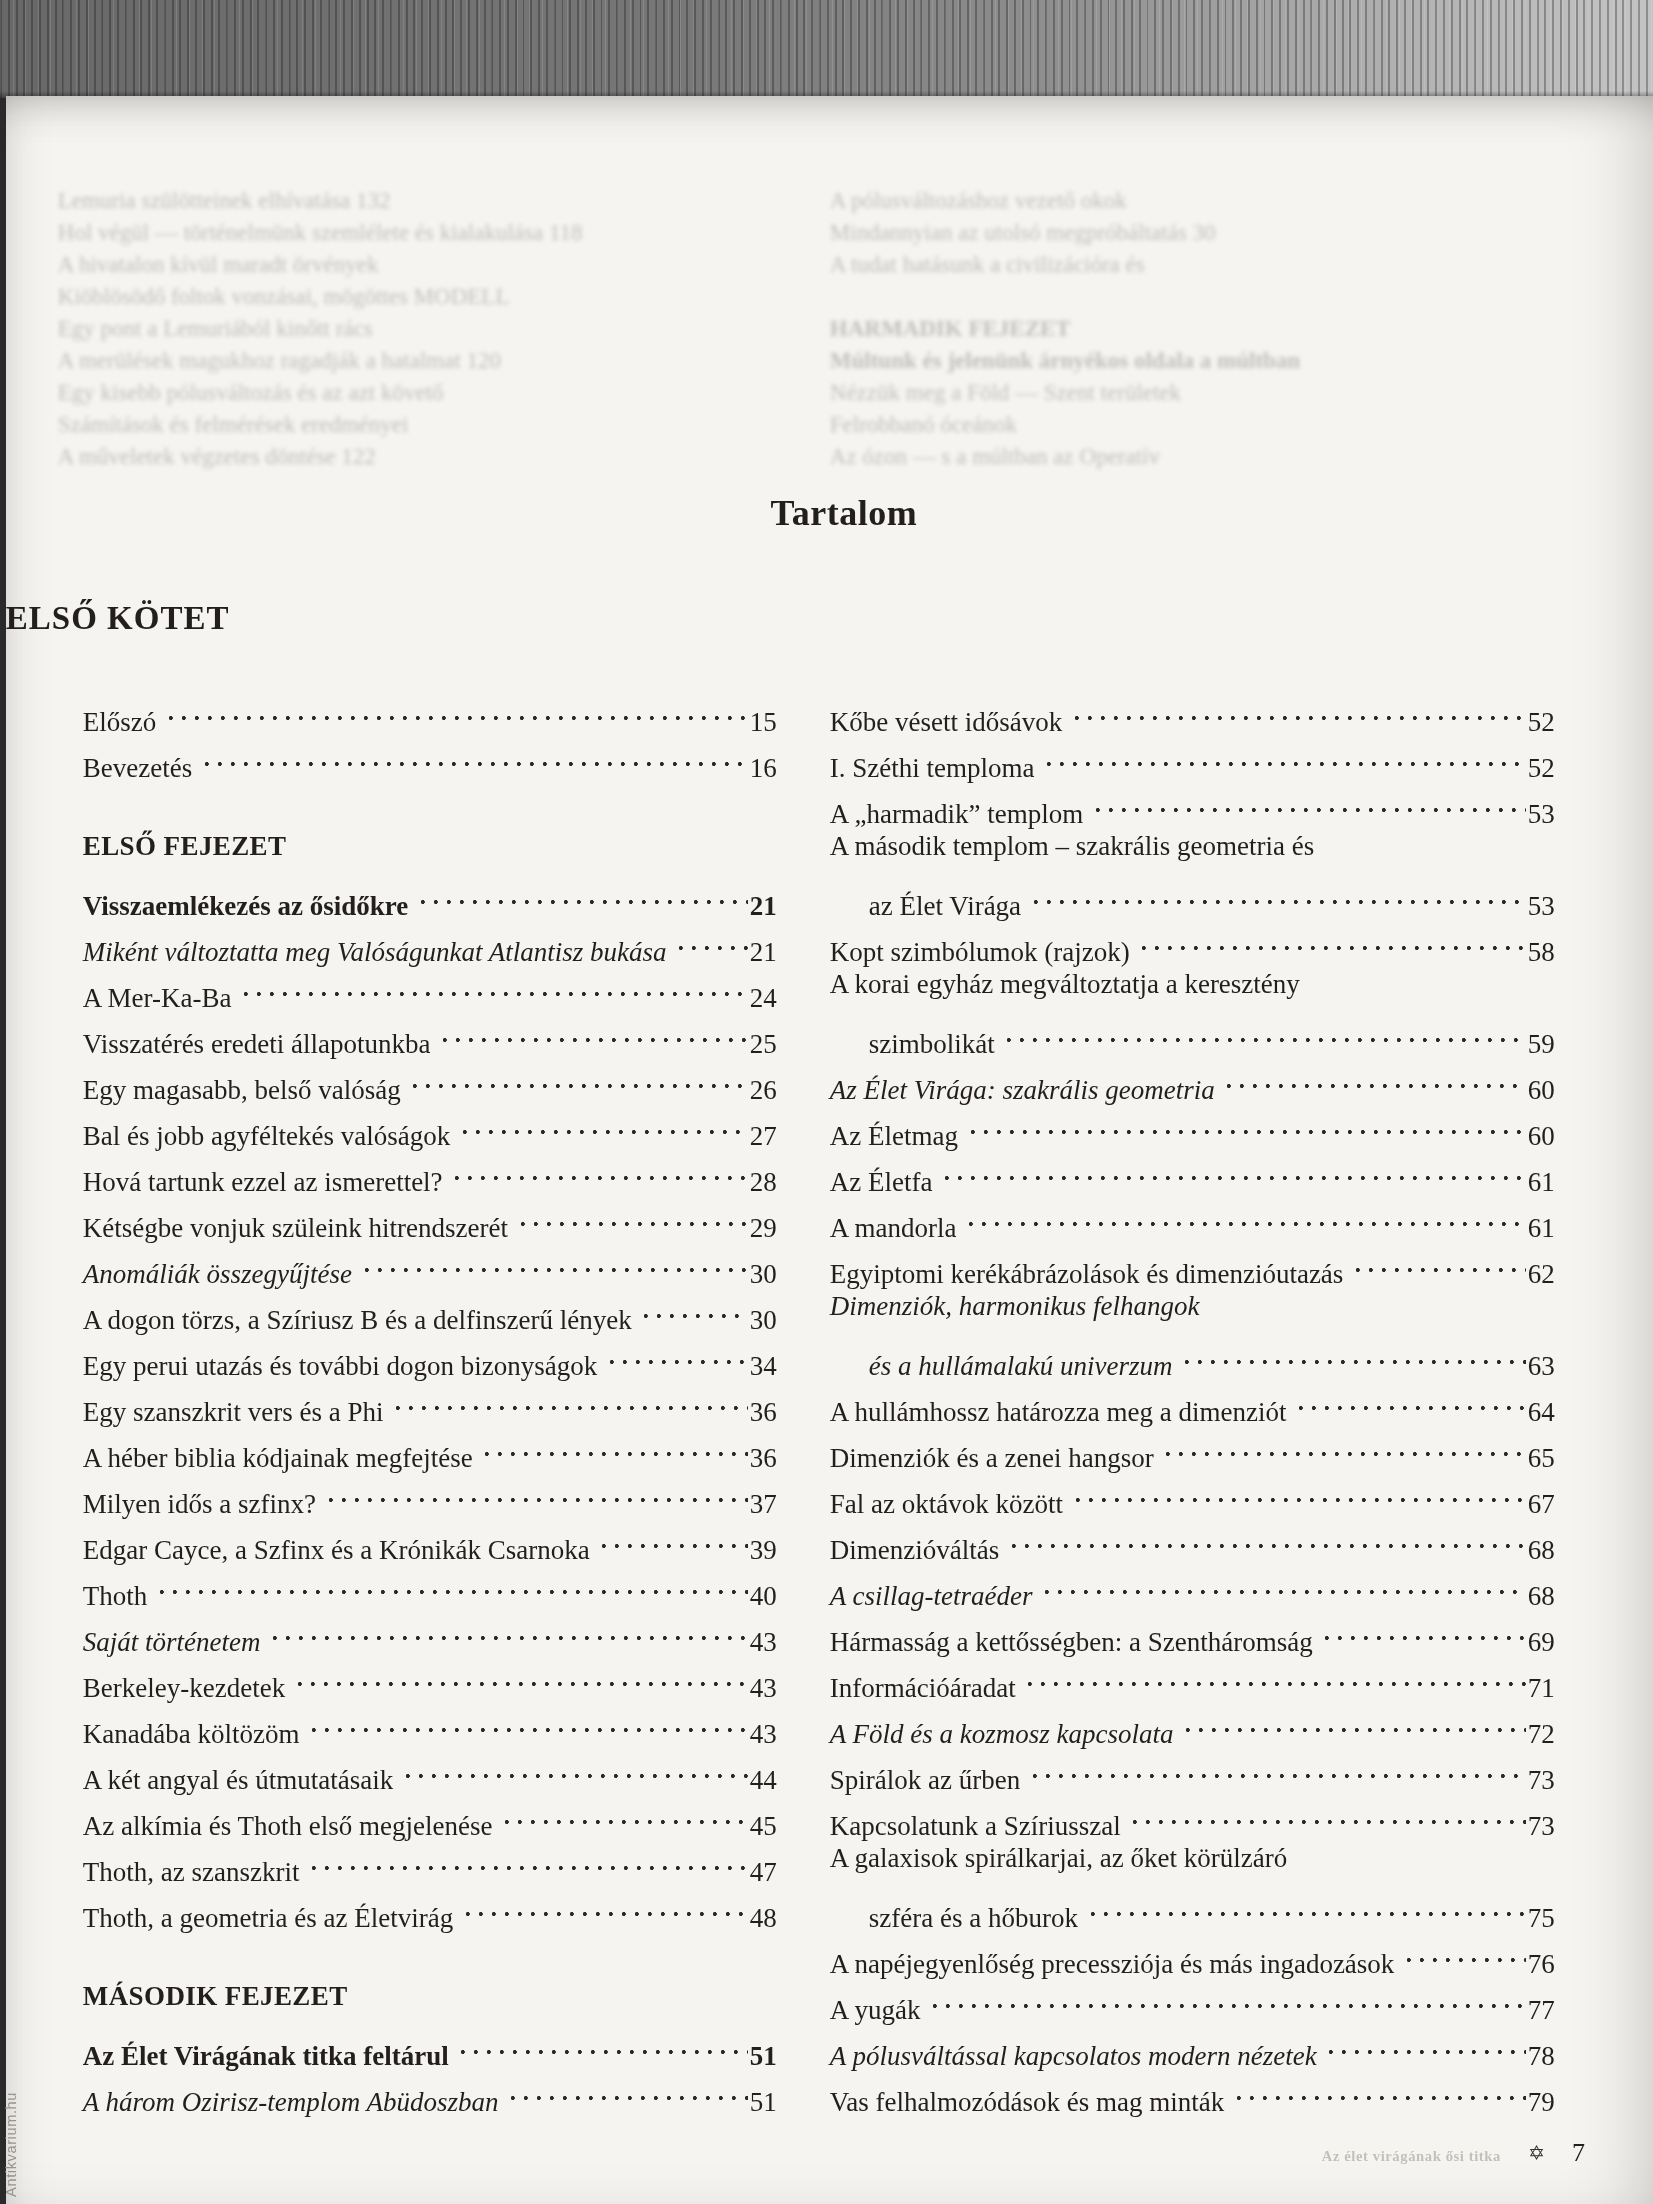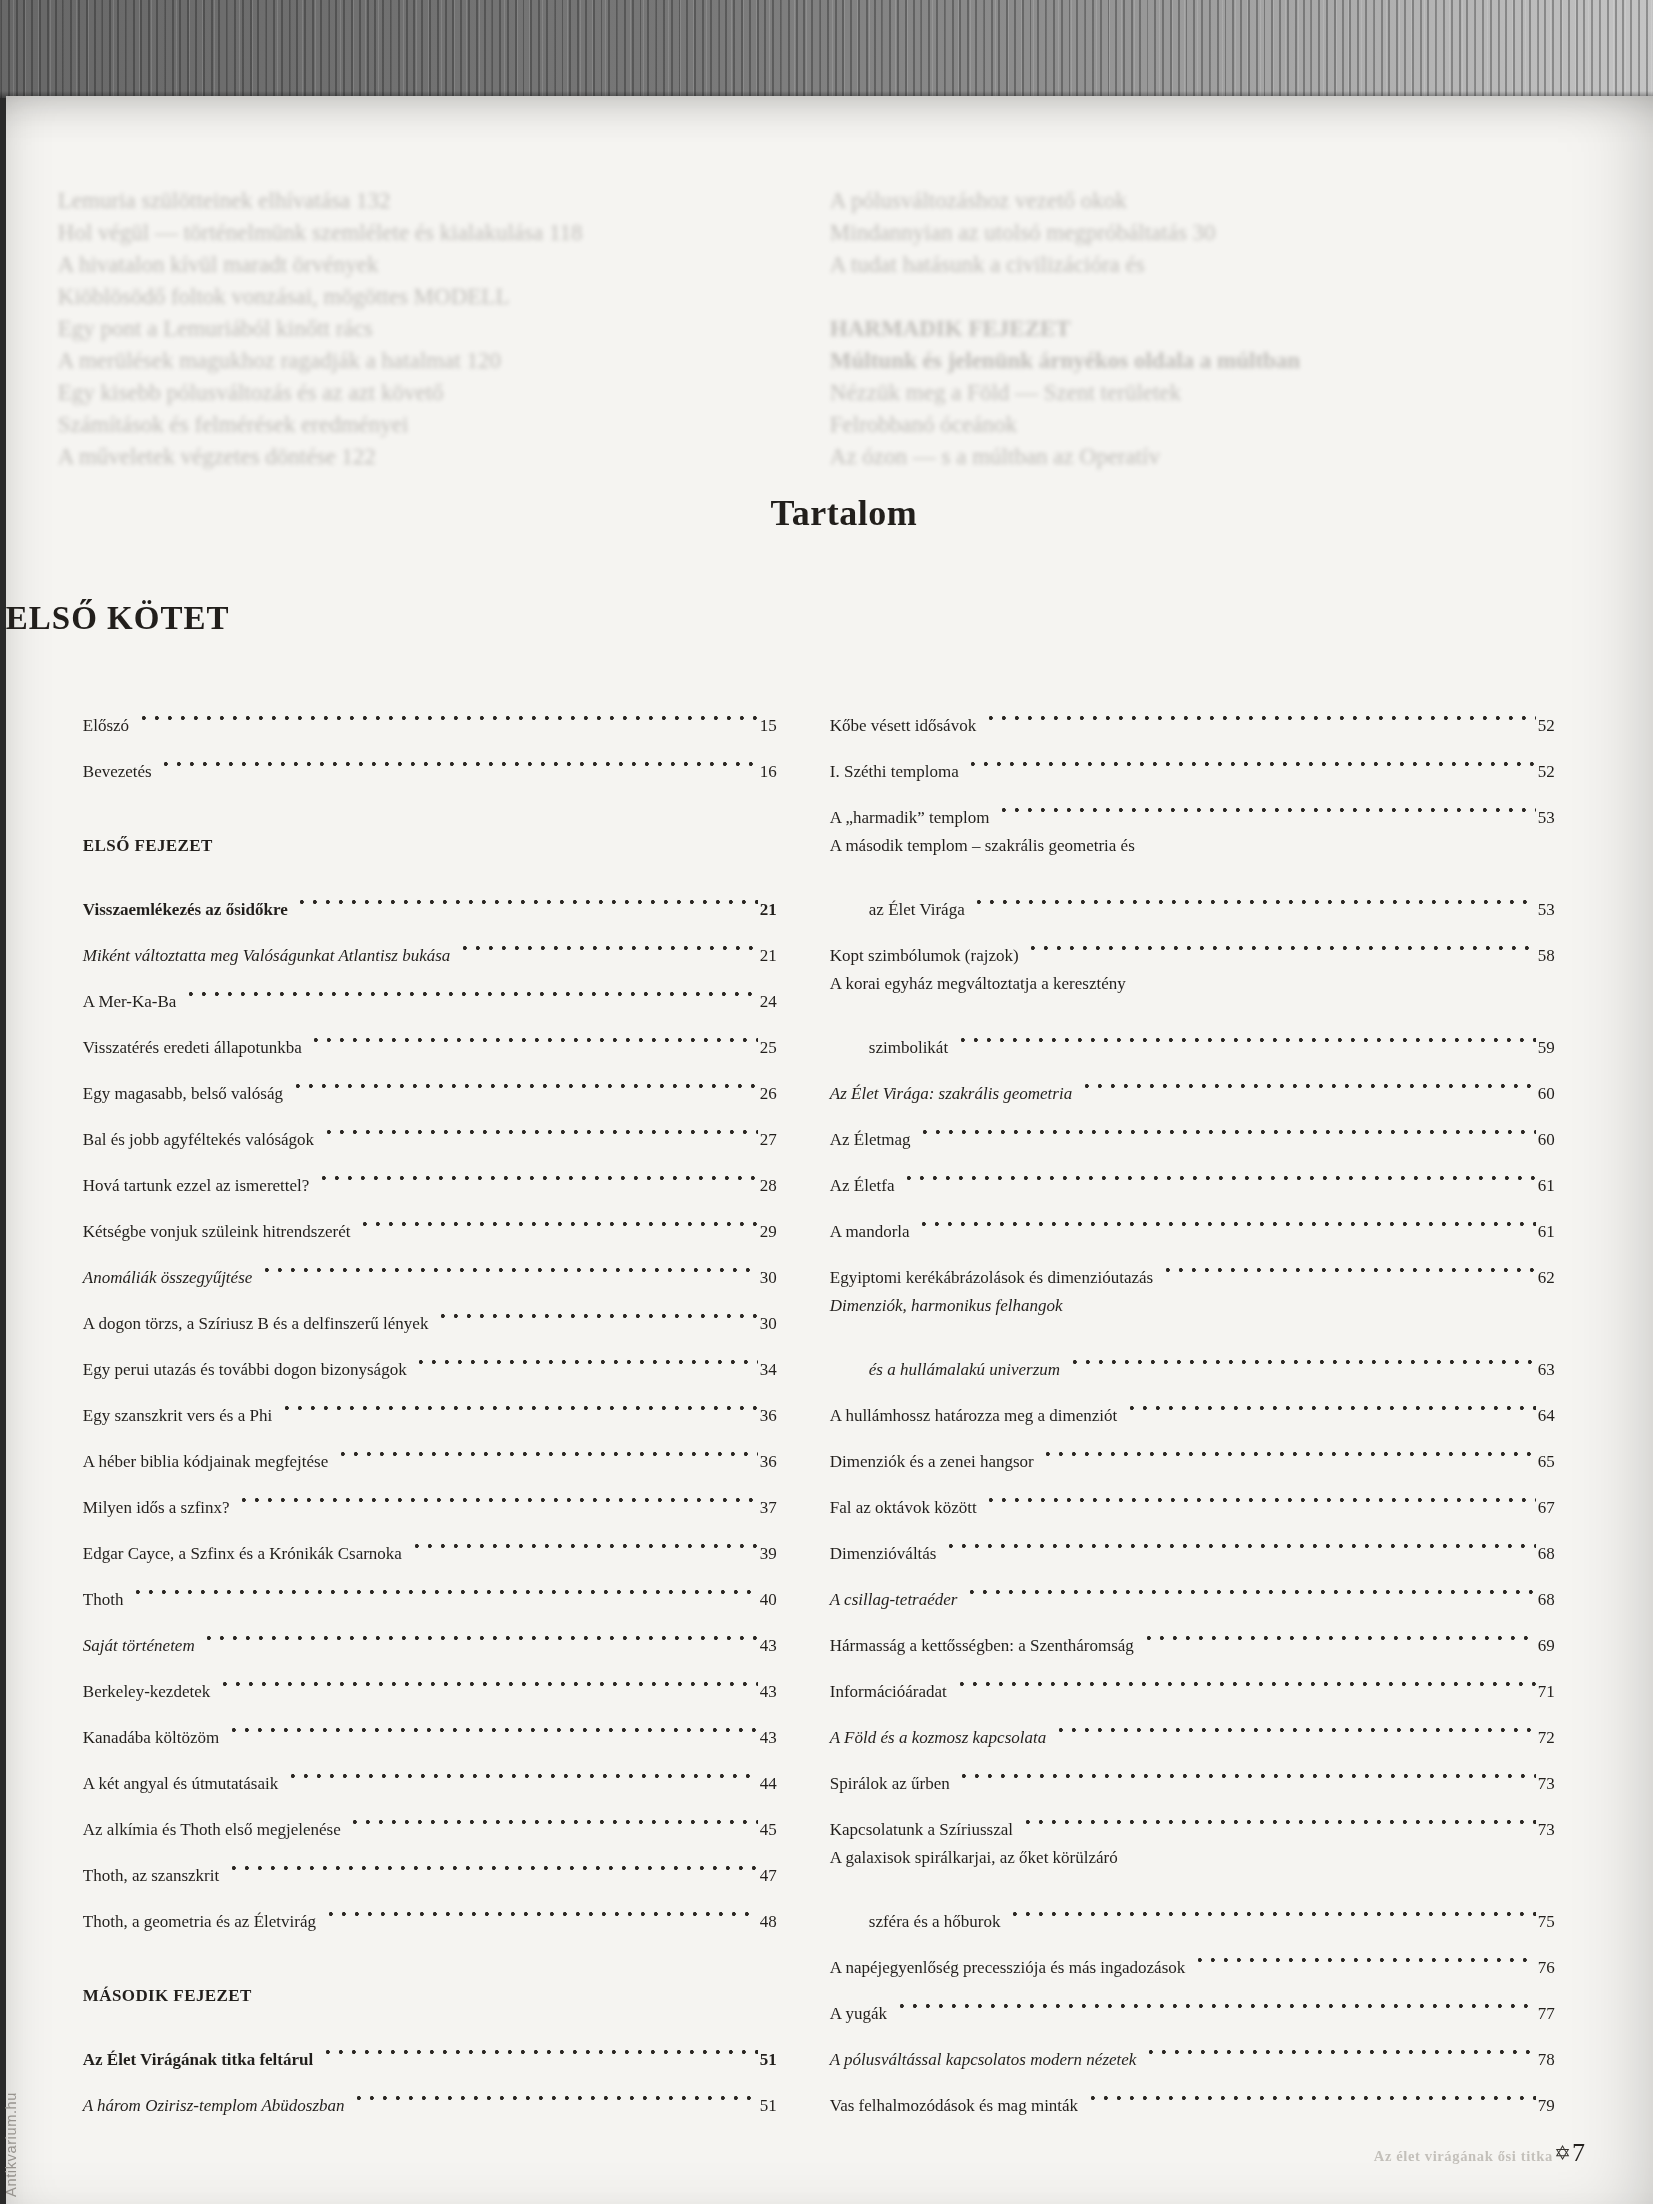--- a/index.html
+++ b/index.html
@@ -48,38 +48,38 @@
   .volume-title{
     position:absolute;top:504px;left:0;right:0;text-align:left;
     font-size:33px;font-weight:700;letter-spacing:1px;
   }
   
   .toc-col{position:absolute;top:589px;}
   .toc-col.left{left:77px;width:694px;}
   .toc-col.right{left:824px;width:725px;}
   .toc-row{
     display:flex;align-items:baseline;height:46px;line-height:46px;
-    font-size:17px;
+    font-size:27px;
   }
   .toc-text{white-space:nowrap;}
   .leader{
     flex:1 1 auto;min-width:13.6px;height:46px;margin:0 1.9px 0 8.7px;
     background-image:radial-gradient(circle at 5.8px 33px,#2c2824 1.7px,transparent 2.3px);
     background-size:13px 46px;background-repeat:repeat-x;
   }
   .toc-page{text-align:left;white-space:nowrap;}
   .heading .toc-text{font-weight:700;letter-spacing:0.4px;}
   .bold{font-weight:700;}
   .italic .toc-text{font-style:italic;}
   .indent .toc-text{padding-left:39px;}
   .gap{margin-top:46px;}
   
   .footer{
     position:absolute;top:2042px;right:97px;
-    display:flex;align-items:baseline;gap:1px;
+    display:flex;align-items:baseline;gap:27px;
   }
   .running-title{
     font-size:14.6px;font-weight:700;color:#9b968e;opacity:.55;letter-spacing:0.6px;
   }
   .ornament{
     font-family:"DejaVu Sans",sans-serif;font-size:20.4px;color:#35322e;
     position:relative;top:-1px;
   }
   .page-number{font-size:26px;color:#221f1c;}
   

